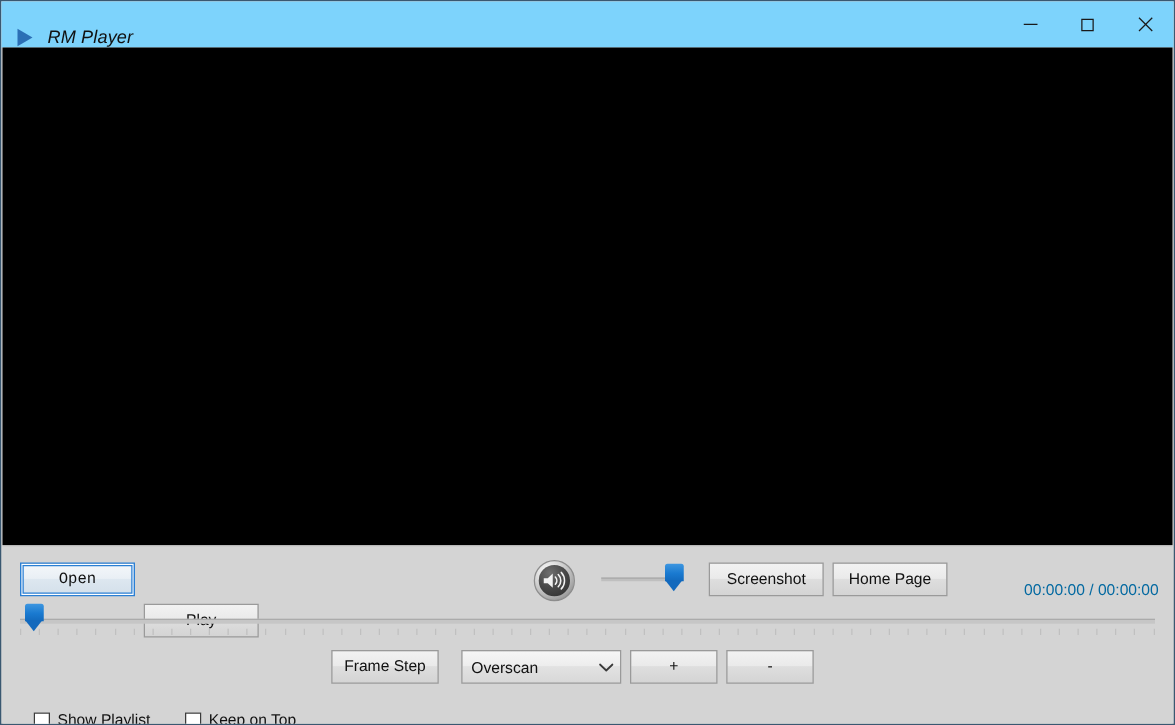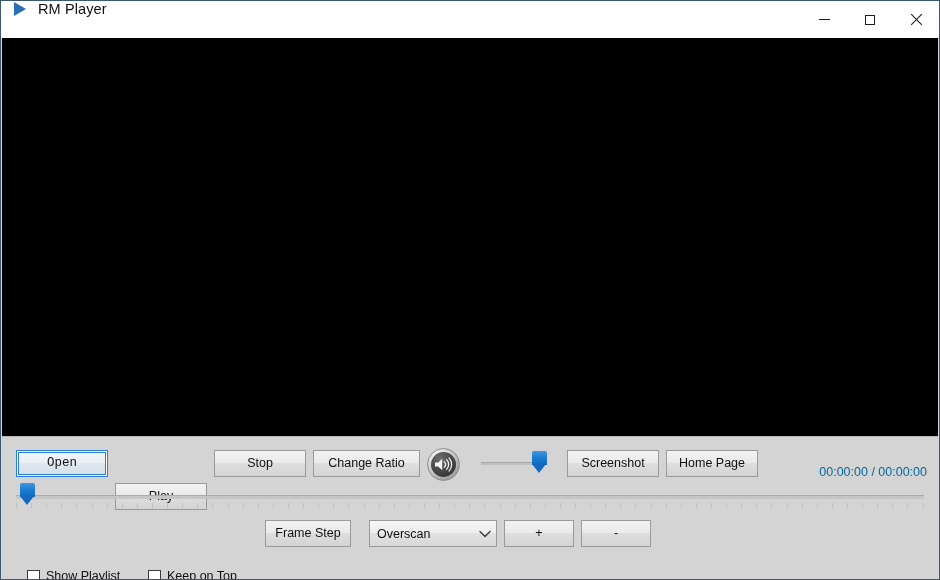--- a/index.html
+++ b/index.html
@@ -21,23 +21,24 @@
     border: 1px solid #3a5871;
     background: #d6d6d6;
   }
 
   
   .titlebar {
     position: absolute;
     left: 0; top: 0;
     width: 938px;
     height: 37px;
-    background: #ffffff;
-    display: flex;
-    align-items: flex-start;
+    background: #7dd3fc;
+    display: flex;
+    align-items: flex-end;
+    font-style: italic;
   }
   .title-icon {
     width: 16px;
     height: 16px;
     margin-left: 11px;
     margin-right: 10px;
     position: relative;
     flex: 0 0 auto;
   }
   .title-icon .tri {
@@ -353,23 +354,21 @@
   </div>
 
   <div class="video-area"></div>
 
   <div class="controls">
 
     <button class="btn row1 focused" id="btn-open">Open</button>
 
     <button class="btn row1" id="btn-play">Play</button>
 
-    <button class="btn row1" id="btn-stop">Stop</button>
-
-    <button class="btn row1" id="btn-ratio">Change Ratio</button>
+
 
     <div class="speaker">
       <span class="inner">
         <svg width="19" height="15" viewBox="0 0 19 15">
           <path d="M1 5.5 H4.2 L8.2 1.8 V13.2 L4.2 9.5 H1 Z" fill="#f2f2f2"></path>
           <path d="M10.3 4.6 A4.3 4.3 0 0 1 10.3 10.4" stroke="#f2f2f2" stroke-width="1.3" fill="none" stroke-linecap="round"></path>
           <path d="M12.6 2.6 A7 7 0 0 1 12.6 12.4" stroke="#f2f2f2" stroke-width="1.3" fill="none" stroke-linecap="round"></path>
           <path d="M15 0.9 A9.6 9.6 0 0 1 15 14.1" stroke="#f2f2f2" stroke-width="1.2" fill="none" stroke-linecap="round"></path>
         </svg>
       </span>

